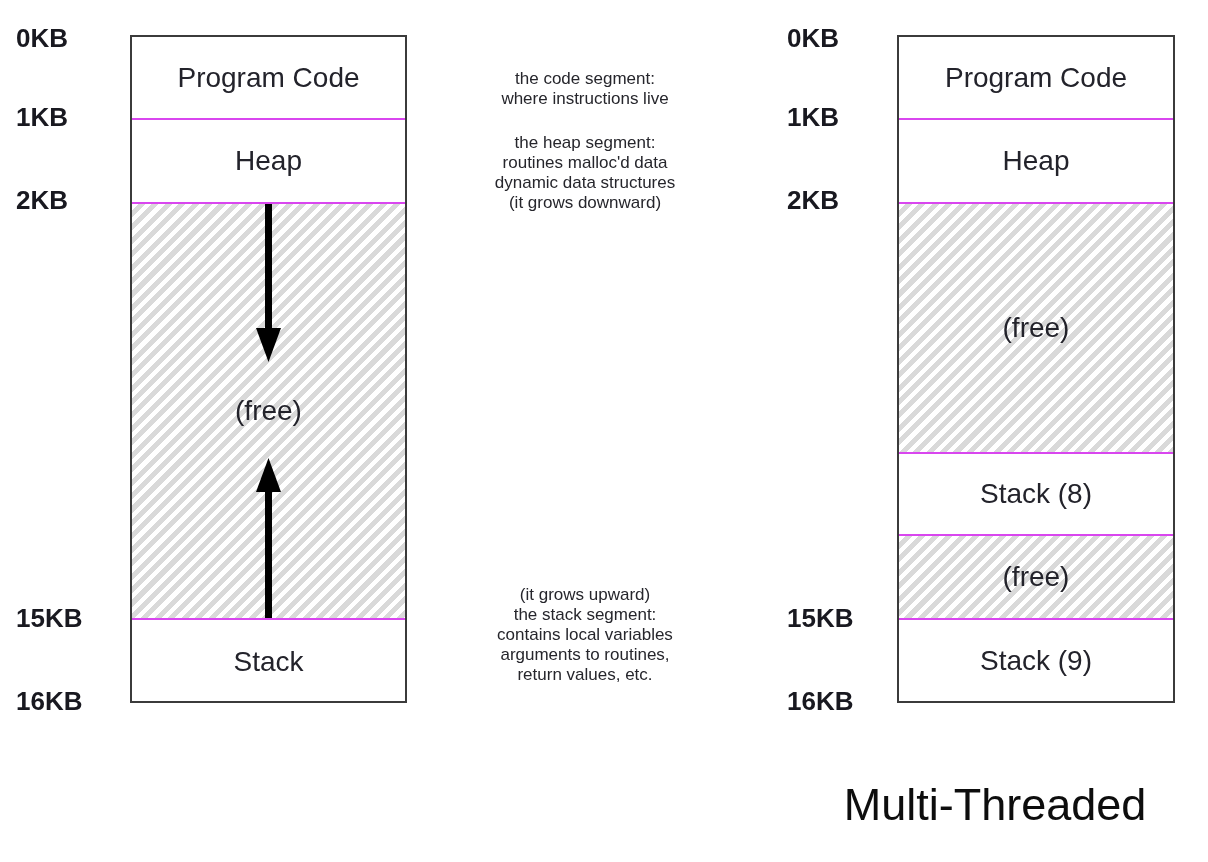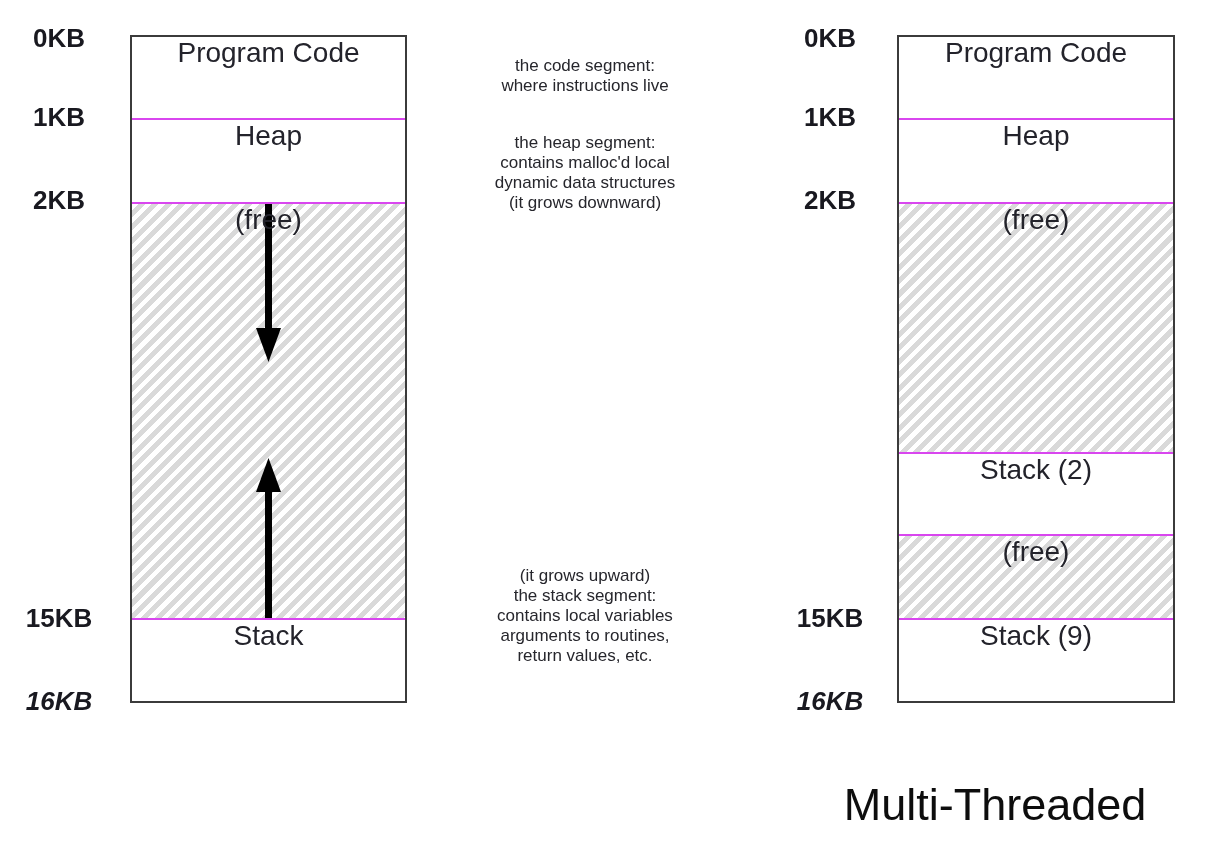--- a/index.html
+++ b/index.html
@@ -18,46 +18,46 @@
   }
   
   .tick {
     position: absolute;
     width: 86px;
     height: 26px;
     line-height: 26px;
     font-size: 26px;
     font-weight: bold;
     color: #191920;
-    text-align: center;
+    text-align: left;
     white-space: nowrap;
   }
   .tick-left  { left: 16px; }
   .tick-right { left: 787px; }
   .t0  { top: 25px; }
   .t1  { top: 104px; }
   .t2  { top: 187px; }
   .t15 { top: 605px; }
-  .t16 { top: 688px; font-style: italic; }
+  .t16 { top: 688px; }
   
   .box {
     position: absolute;
     top: 35px;
     height: 668px;
     border: 2px solid #3b3b3b;
     box-sizing: border-box;
     background: #ffffff;
   }
   .box-left  { left: 130px; width: 277px; }
   .box-right { left: 897px; width: 278px; }
   .seg {
     position: relative;
     box-sizing: border-box;
     display: flex;
-    align-items: flex-start;
+    align-items: center;
     justify-content: center;
   }
   .seg + .seg { border-top: 2px solid #d946ef; }
   .seg-label {
     font-size: 28px;
     color: #23232b;
     z-index: 2;
     white-space: nowrap;
   }
   .hatch {
@@ -77,23 +77,23 @@
   .anno {
     position: absolute;
     left: 420px;
     width: 330px;
     text-align: center;
     font-size: 17px;
     line-height: 20px;
     color: #26262c;
     white-space: pre-line;
   }
-  .anno-code  { top: 56px; }
+  .anno-code  { top: 69px; }
   .anno-heap  { top: 133px; }
-  .anno-stack { top: 566px; }
+  .anno-stack { top: 585px; }
   
   .title {
     position: absolute;
     top: 779px;
     font-size: 45px;
     color: #0d0d0d;
     text-align: center;
     white-space: nowrap;
   }
   .title-left  { left: 86px;  width: 346px; }
@@ -131,21 +131,21 @@
       <span class="seg-label">(free)</span>
     </div>
     <div class="seg" style="height:85px">
       <span class="seg-label">Stack</span>
     </div>
   </div>
 
   <div class="anno anno-code">the code segment:
 where instructions live</div>
   <div class="anno anno-heap">the heap segment:
-contains malloc'd local
+routines malloc'd data
 dynamic data structures
 (it grows downward)</div>
   <div class="anno anno-stack">(it grows upward)
 the stack segment:
 contains local variables
 arguments to routines,
 return values, etc.</div>
 
   <div class="tick tick-right t0">0KB</div>
   <div class="tick tick-right t1">1KB</div>
@@ -157,21 +157,21 @@
     <div class="seg" style="height:81px">
       <span class="seg-label">Program Code</span>
     </div>
     <div class="seg" style="height:84px">
       <span class="seg-label">Heap</span>
     </div>
     <div class="seg hatch" style="height:250px">
       <span class="seg-label">(free)</span>
     </div>
     <div class="seg" style="height:82px">
-      <span class="seg-label">Stack (2)</span>
+      <span class="seg-label">Stack (8)</span>
     </div>
     <div class="seg hatch" style="height:84px">
       <span class="seg-label">(free)</span>
     </div>
     <div class="seg" style="height:83px">
       <span class="seg-label">Stack (9)</span>
     </div>
   </div>
 
   <div class="title title-right">Multi-Threaded</div>

